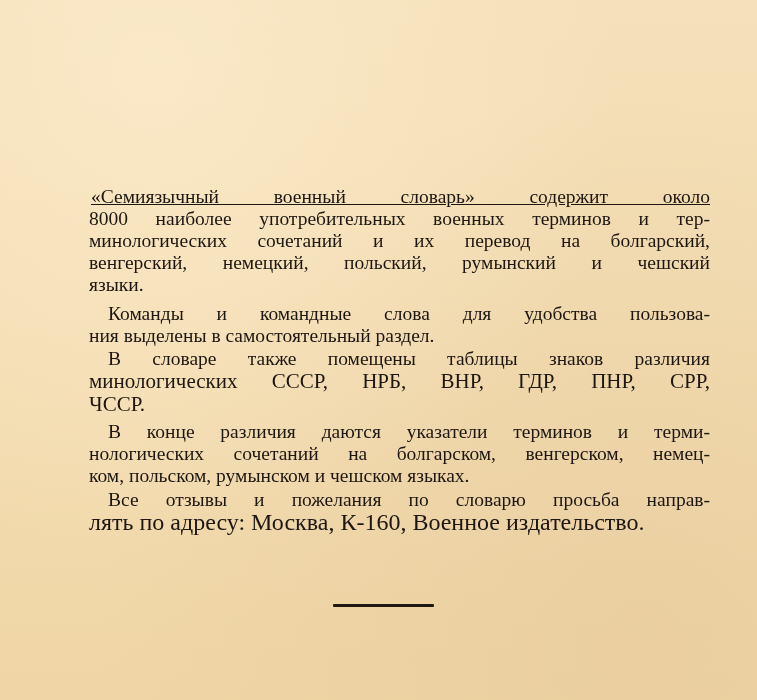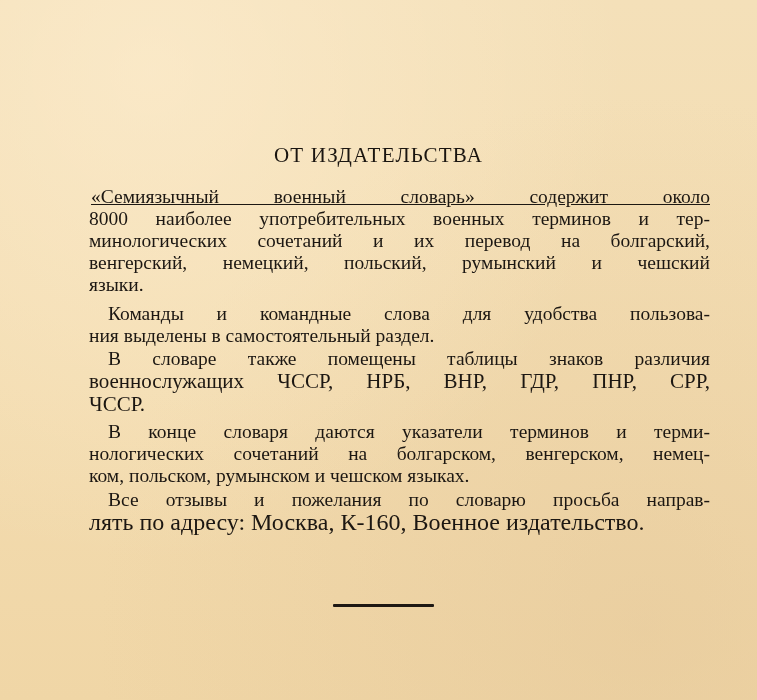--- a/index.html
+++ b/index.html
@@ -56,43 +56,42 @@
       height: 3px;
       background: #1e1813;
       border-radius: 1px;
     }
   </style>
 </head>
 <body>
 
 <div class="page">
 
-  <div class="title">ОТ ИЗДАТЕЛЬСТВА</div>
 
   <div>
     <div class="line indent" style="top:186px;text-decoration:underline;">«Семиязычный военный словарь» содержит около</div>
     <div class="line" style="top:208px;">8000 наиболее употребительных военных терминов и тер-</div>
     <div class="line" style="top:230px;">минологических сочетаний и их перевод на болгарский,</div>
     <div class="line" style="top:252px;">венгерский, немецкий, польский, румынский и чешский</div>
     <div class="line last" style="top:274px;">языки.</div>
   </div>
 
   <div>
     <div class="line indent" style="top:303px; left:108px; width:602px;">Команды и командные слова для удобства пользова-</div>
     <div class="line last" style="top:325px;">ния выделены в самостоятельный раздел.</div>
   </div>
 
   <div>
     <div class="line indent" style="top:348px; left:108px; width:602px;">В словаре также помещены таблицы знаков различия</div>
-    <div class="line" style="top:370px; font-size:21px;">военнослужащих ЧССР, НРБ, ВНР, ГДР, ПНР, СРР,</div>
+    <div class="line" style="top:370px; font-size:21px;">минологических СССР, НРБ, ВНР, ГДР, ПНР, СРР,</div>
     <div class="line last" style="top:393px; font-size:21px;">ЧССР.</div>
   </div>
 
   <div>
-    <div class="line indent" style="top:421px; left:108px; width:602px;">В конце словаря даются указатели терминов и терми-</div>
+    <div class="line indent" style="top:421px; left:108px; width:602px;">В конце различия даются указатели терминов и терми-</div>
     <div class="line" style="top:443px;">нологических сочетаний на болгарском, венгерском, немец-</div>
     <div class="line last" style="top:465px;">ком, польском, румынском и чешском языках.</div>
   </div>
 
   <div>
     <div class="line indent" style="top:489px; left:108px; width:602px;">Все отзывы и пожелания по словарю просьба направ-</div>
     <div class="line last" style="top:511px; font-size:24px;">лять по адресу: Москва, К-160, Военное издательство.</div>
   </div>
 
   <div class="rule"></div>

